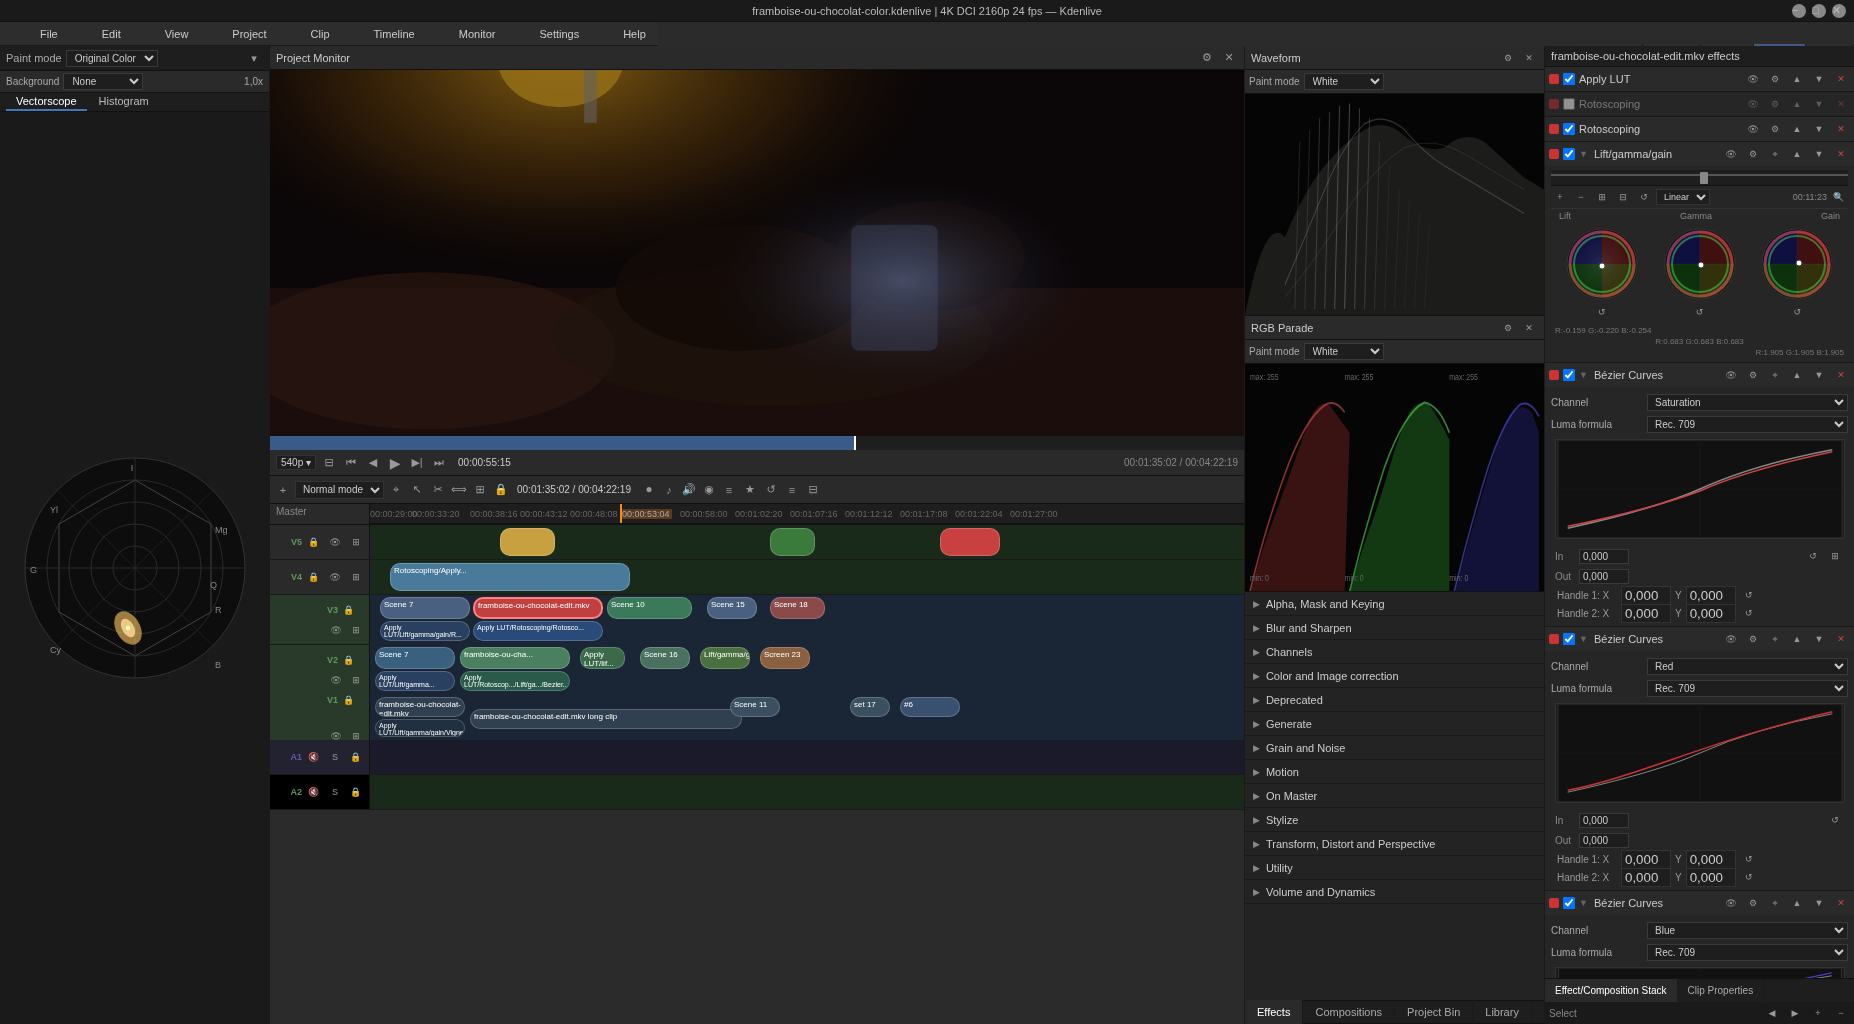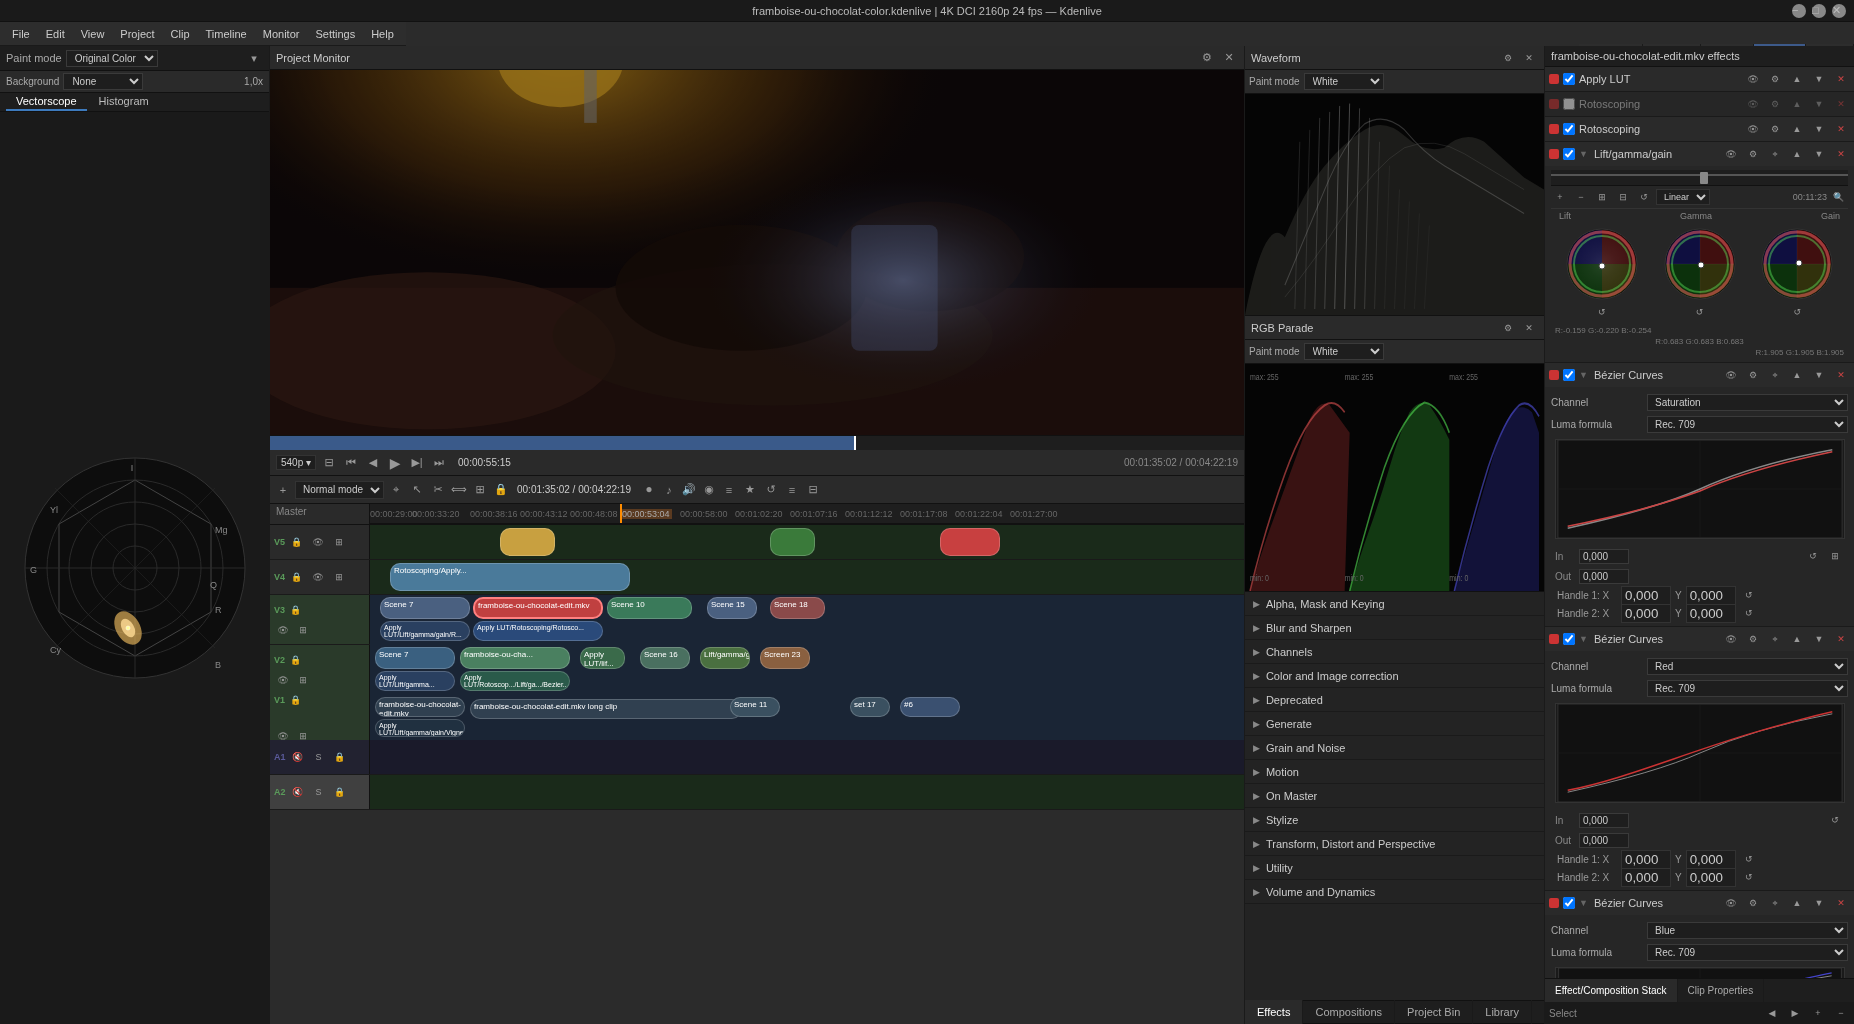--- a/index.html
+++ b/index.html
@@ -45,20 +45,21 @@
       height: 24px;
       display: flex;
       align-items: center;
       padding: 0 4px;
       border-bottom: 1px solid #1a1a1a;
     }
     #menubar span {
       padding: 2px 8px;
       cursor: pointer;
       color: #ccc;
+      margin-left: 28px;
     }
 
     
     #toptabs {
       position: absolute;
       top: 22px;
       right: 0;
       display: flex;
       height: 24px;
       background: #2d2d2d;
@@ -212,20 +213,21 @@
       width: 100px;
       background: #2a2a2a;
       border-right: 1px solid #111;
       display: flex;
       align-items: center;
       padding: 0 4px;
       gap: 3px;
       flex-shrink: 0;
       font-size: 10px;
       color: #aaa;
+      justify-content: flex-end;
     }
     .track-content {
       flex: 1;
       background: #1e2a1e;
       position: relative;
       overflow: hidden;
     }
     .track-content.audio { background: #1e1e2a; }
 
     .clip {
@@ -875,40 +877,40 @@
               </div>
               <div style="display:flex; align-items:center; gap:2px;">
                 <div class="icon-btn" style="font-size:9px;">👁</div>
                 <div class="icon-btn" style="font-size:9px;">⊞</div>
               </div>
             </div>
           </div>
           <div class="track-content" style="background:#1a2535; height:45px; position:relative;">
             <div class="clip" style="left:5px; width:90px; background:#304050; top:2px; height:20px; font-size:8px;">framboise-ou-chocolat-edit.mkv</div>
             <div class="clip" style="left:5px; width:90px; background:#203040; top:24px; height:18px; font-size:7px;">Apply LUT/Lift/gamma/gain/Vignette Effect/Bezier Curves/Be...</div>
-            <div class="clip" style="left:100px; width:272px; background:#304050; top:4px; height:20px; font-size:8px;">framboise-ou-chocolat-edit.mkv long clip</div>
+            <div class="clip" style="left:100px; width:272px; background:#304050; top:14px; height:20px; font-size:8px;">framboise-ou-chocolat-edit.mkv long clip</div>
             <div class="clip" style="left:360px; width:50px; background:#3a5060; top:2px; height:20px; font-size:8px;">Scene 11</div>
             <div class="clip" style="left:480px; width:40px; background:#3a5060; top:2px; height:20px; font-size:8px;">set 17</div>
             <div class="clip" style="left:530px; width:60px; background:#3a5070; top:2px; height:20px; font-size:8px;">#6</div>
           </div>
         </div>
 
         <div class="track-row">
           <div class="track-label" style="background:#222230;">
             <span style="color:#5a5a9a; font-size:9px; font-weight:bold;">A1</span>
             <div class="icon-btn" style="font-size:9px;">🔇</div>
             <div class="icon-btn" style="font-size:9px;">S</div>
             <div class="icon-btn" style="font-size:9px;">🔒</div>
           </div>
           <div class="track-content audio" style="background:#1a1a2a;">
           </div>
         </div>
 
         <div class="track-row">
-          <div class="track-label" style="background:#404040;">
+          <div class="track-label" style="background:#000000;">
             <span style="color:#5a9a5a; font-size:9px; font-weight:bold;">A2</span>
             <div class="icon-btn" style="font-size:9px;">🔇</div>
             <div class="icon-btn" style="font-size:9px;">S</div>
             <div class="icon-btn" style="font-size:9px;">🔒</div>
           </div>
           <div class="track-content audio" style="background:#1a2a1a;">
           </div>
         </div>
 
       </div>

